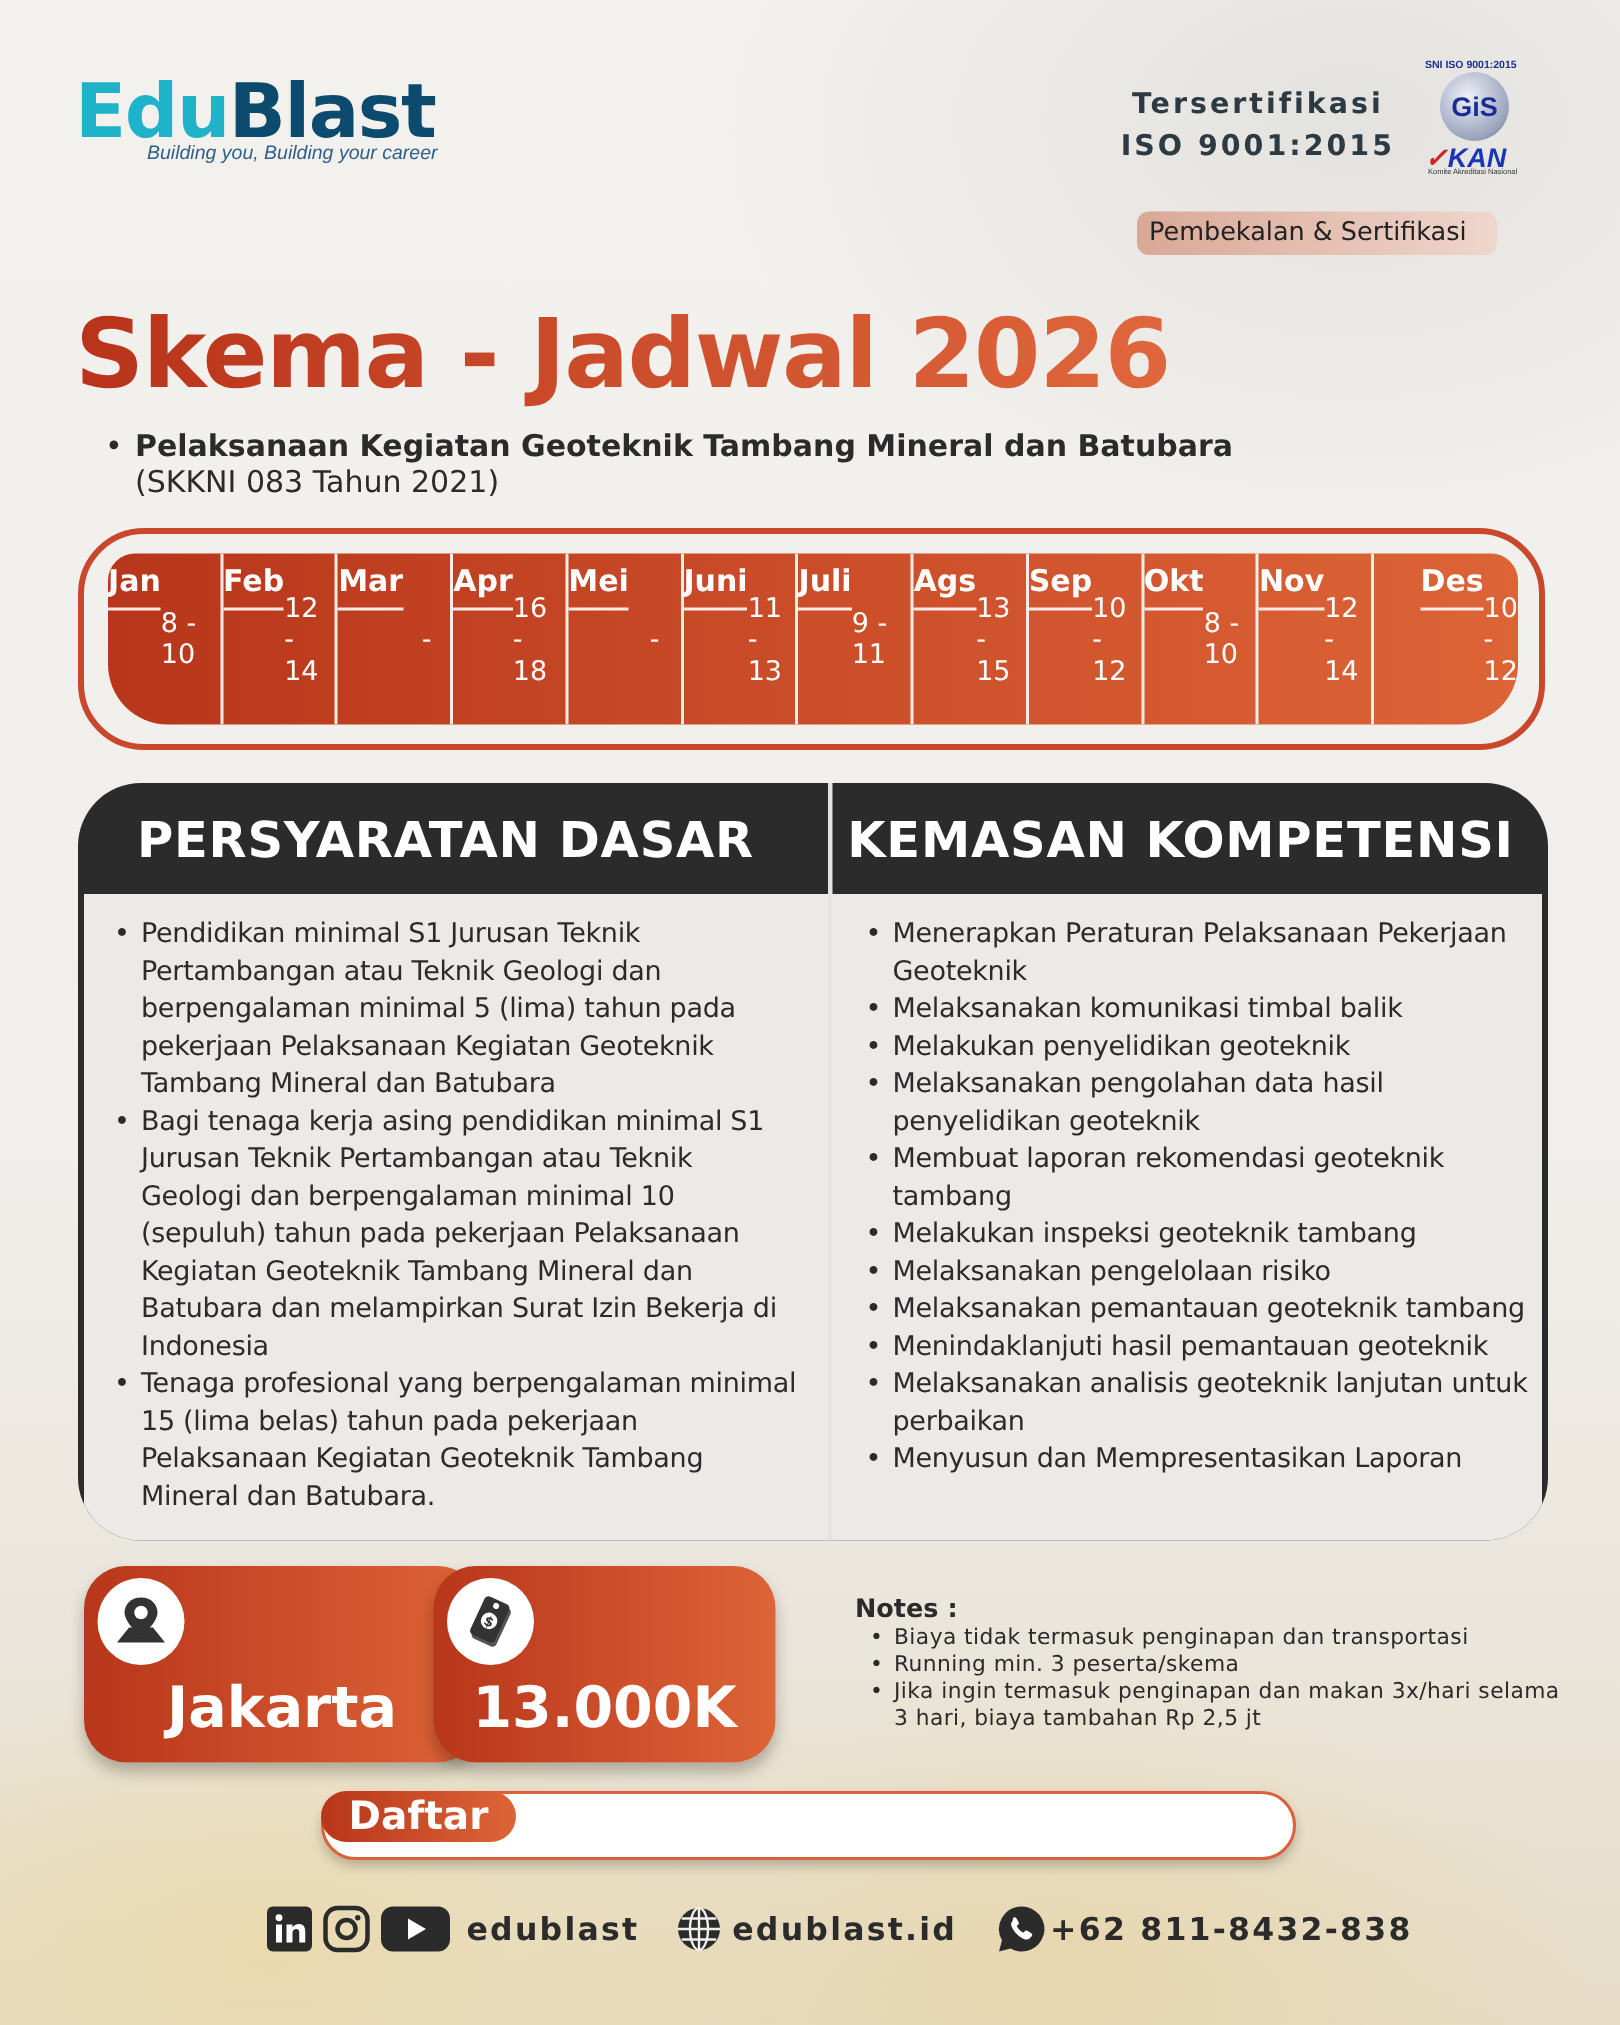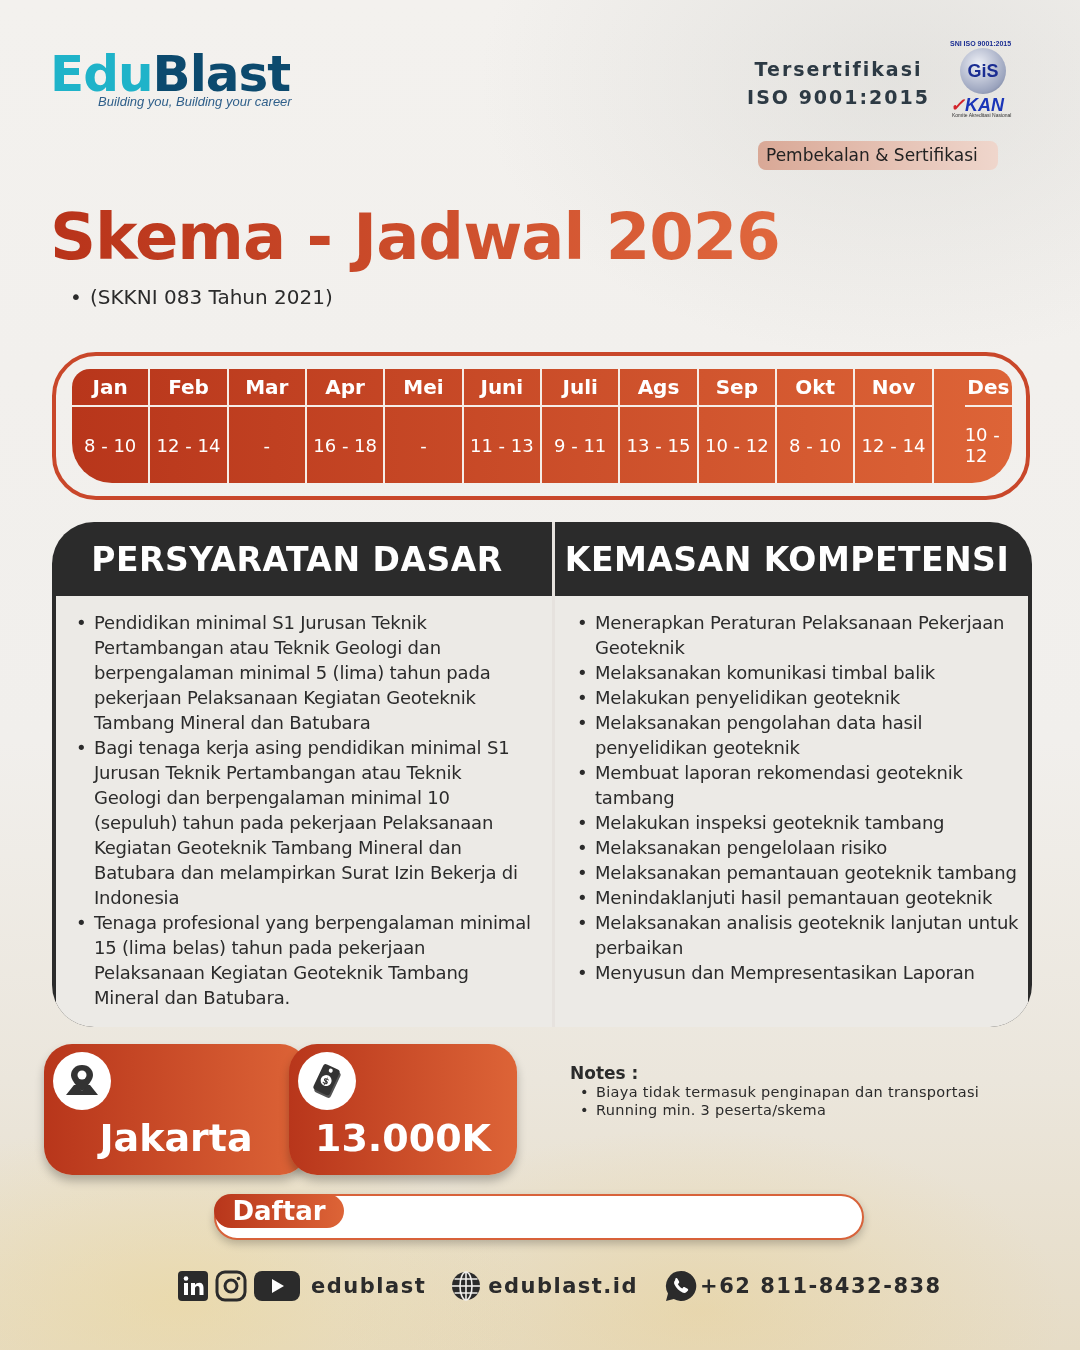--- a/index.html
+++ b/index.html
@@ -37,41 +37,41 @@
   
   .title { left: 50px; top: 198px; font-family: "DejaVu Sans", sans-serif; font-weight: bold; font-size: 64px; letter-spacing: -1px; line-height: 78px; background: linear-gradient(90deg, #b8331a, #e0673d); -webkit-background-clip: text; background-clip: text; color: transparent; }
   .subtitle { left: 70px; top: 285px; font-size: 20px; line-height: 24px; color: #2b2b2b; font-family: "DejaVu Sans", sans-serif; }
   .subtitle .bullet { position: absolute; left: 0; top: 0; }
   .subtitle .t1 { padding-left: 20px; font-weight: bold; display: block; font-weight: 600; }
   .subtitle .t2 { padding-left: 20px; display: block; }
 
   
   .sched-outer { left: 52px; top: 352px; width: 978px; height: 148px; border: 4px solid #c9472a; border-radius: 44px; }
   .sched-table { left: 72px; top: 369px; width: 940px; height: 114px; border-radius: 18px 18px 40px 40px; overflow: hidden; display: grid; grid-template-columns: repeat(12, 1fr); background: linear-gradient(90deg, #b8361b, #dd6437); }
-  .sched-col { border-right: 2px solid #f6ede7; display: flex; flex-direction: column; }
+  .sched-col { border-right: 2px solid #f6ede7; display: flex; }
   .sched-col:last-child { border-right: none; padding-left: 31px; }
   .sched-month { height: 38px; border-bottom: 2px solid #f6ede7; color: #fff; font-weight: bold; font-size: 20px; display: flex; align-items: center; justify-content: center; font-family: "DejaVu Sans", sans-serif; }
   .sched-date { flex: 1; color: #fff; font-size: 18px; display: flex; align-items: center; justify-content: center; font-family: "DejaVu Sans", sans-serif; }
 
   
   .card { left: 52px; top: 522px; width: 980px; height: 505px; border-radius: 42px; background: #2b2b2b; overflow: hidden; }
   .card-header { position: absolute; left: 0; top: 0; width: 100%; height: 74px; display: flex; }
   .card-head-cell { flex: 1; display: flex; align-items: center; justify-content: center; color: #fff; font-family: "DejaVu Sans", sans-serif; font-weight: bold; font-size: 33px; letter-spacing: 0.5px; }
   .card-divider { position: absolute; left: 500px; top: 0; width: 3px; height: 505px; background: #e6e2de; }
   .card-body { position: absolute; left: 4px; top: 74px; width: 972px; height: 552px; background: rgba(245,242,238,0.96); border-radius: 0 0 38px 38px; display: flex; }
   .col { position: relative; padding-top: 14px; }
   .col-left { width: 497px; padding-left: 18px; padding-right: 20px; }
   .col-right { width: 475px; padding-left: 22px; padding-right: 8px; }
   .col ul { list-style: none; }
   .col li { position: relative; padding-left: 20px; font-size: 18px; line-height: 25px; color: #2b2b2b; font-family: "DejaVu Sans", sans-serif; letter-spacing: -0.2px; }
   .col li::before { content: "•"; position: absolute; left: 2px; top: 0; }
 
   
   .info-box { top: 1044px; height: 131px; border-radius: 28px; background: linear-gradient(90deg, #b8361b, #dd6437); box-shadow: 0 6px 10px rgba(0,0,0,0.25); }
-  .loc-box { left: 44px; width: 264px; }
+  .loc-box { left: 56px; width: 264px; }
   .price-box { left: 289px; width: 228px; }
   .info-icon { position: absolute; left: 9px; top: 8px; width: 58px; height: 58px; border-radius: 50%; background: #fff; display: flex; align-items: center; justify-content: center; }
   .info-value { position: absolute; left: 0; right: 0; top: 72px; text-align: center; color: #fff; font-weight: bold; font-size: 38px; font-family: "DejaVu Sans", sans-serif; }
 
   
   .notes { left: 570px; top: 1063px; width: 470px; font-family: "DejaVu Sans", sans-serif; color: #2b2b2b; }
   .notes-title { font-weight: bold; font-size: 17px; line-height: 20px; }
   .notes ul { list-style: none; padding-left: 10px; }
   .notes li { position: relative; padding-left: 16px; font-size: 14.5px; line-height: 18px; letter-spacing: 0.3px; }
   .notes li::before { content: "•"; position: absolute; left: 0; }
@@ -106,20 +106,21 @@
       <span>GiS</span>
     </div>
   <div class="kan"><span class="v">✓</span><span>KAN</span></div>
   <div class="kan-sub"><span>Komite Akreditasi Nasional</span></div>
 </div>
 <div class="abs cert-pill">Pembekalan &amp; Sertifikasi</div>
 
 <div class="abs title">Skema - Jadwal 2026</div>
 <div class="abs subtitle">
   <span class="bullet">•</span>
+  <span class="t1">Pelaksanaan Kegiatan Geoteknik Tambang Mineral dan Batubara</span>
   <span class="t2">(SKKNI 083 Tahun 2021)</span>
 </div>
 
 <div class="abs sched-outer"></div>
 <div class="abs sched-table">
   <div class="sched-col">
       <div class="sched-month">Jan</div>
       <div class="sched-date">8 - 10</div>
     </div>
   <div class="sched-col">
@@ -224,20 +225,21 @@
     </svg>
   </div>
   <div class="info-value">13.000K</div>
 </div>
 
 <div class="abs notes">
   <div class="notes-title">Notes :</div>
   <ul>
     <li>Biaya tidak termasuk penginapan dan transportasi</li>
     <li>Running min. 3 peserta/skema</li>
+    <li>Jika ingin termasuk penginapan dan makan 3x/hari selama 3 hari, biaya tambahan Rp 2,5 jt</li>
   </ul>
 </div>
 
 <div class="abs reg-bar">
   <div class="reg-btn">Daftar</div>
 </div>
 
 <div class="abs footer">
   <span class="ic">
     <svg width="32" height="32" viewBox="0 0 32 32">

